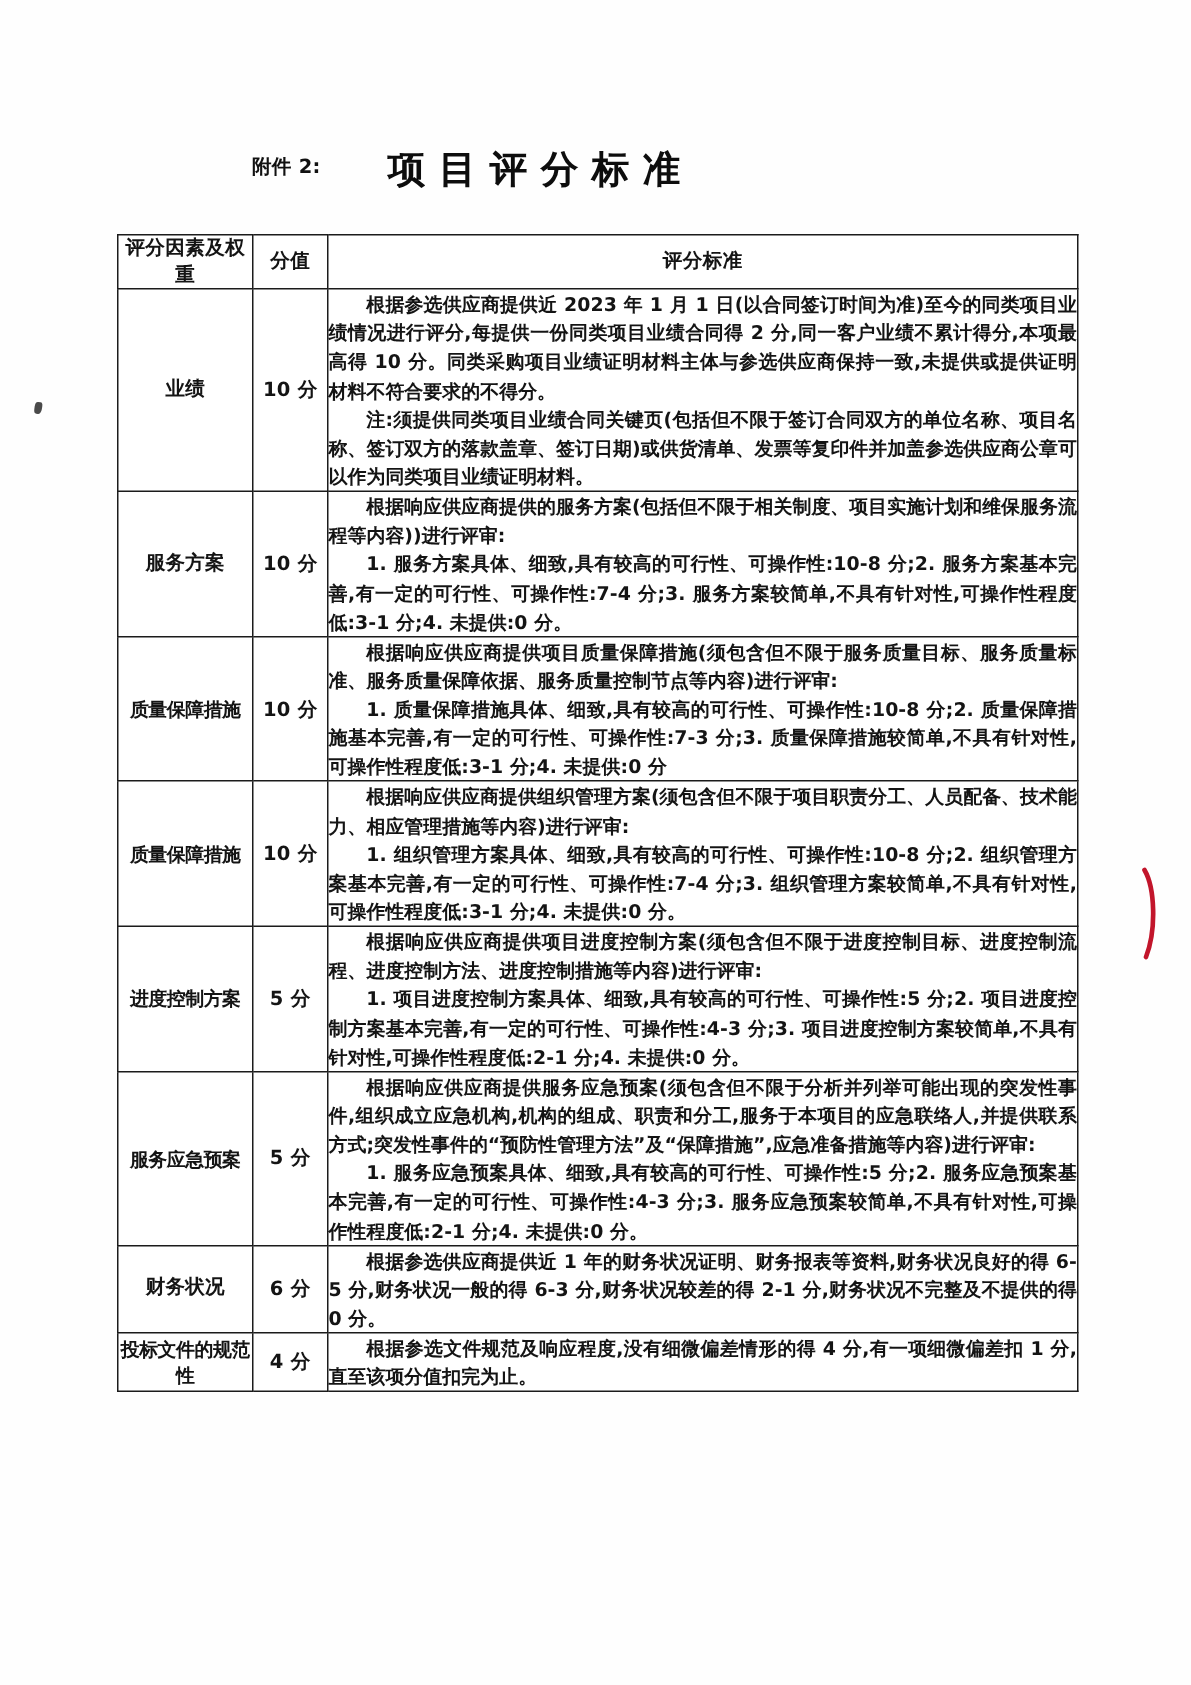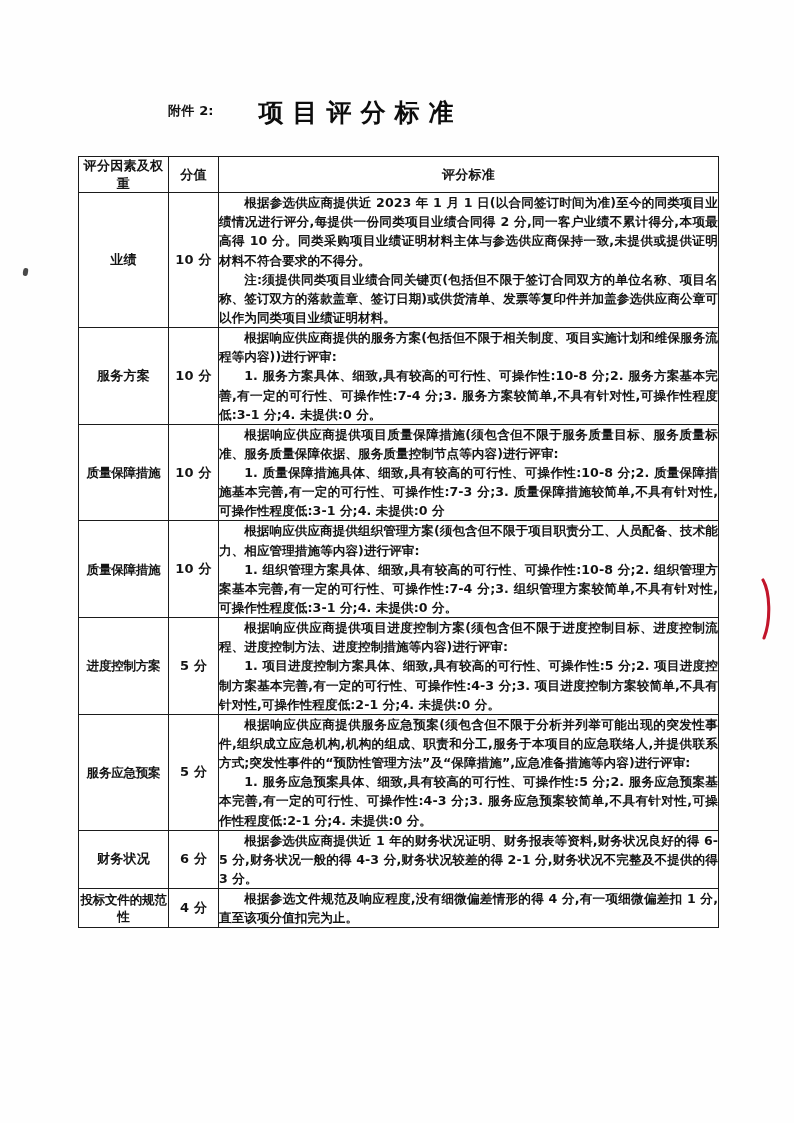--- a/index.html
+++ b/index.html
@@ -213,21 +213,21 @@
           <td class="points-cell">5 分</td>
           <td class="criteria-cell">
             <p>根据响应供应商提供服务应急预案(须包含但不限于分析并列举可能出现的突发性事件,组织成立应急机构,机构的组成、职责和分工,服务于本项目的应急联络人,并提供联系方式;突发性事件的“预防性管理方法”及“保障措施”,应急准备措施等内容)进行评审:</p>
             <p>1. 服务应急预案具体、细致,具有较高的可行性、可操作性:5 分;2. 服务应急预案基本完善,有一定的可行性、可操作性:4-3 分;3. 服务应急预案较简单,不具有针对性,可操作性程度低:2-1 分;4. 未提供:0 分。</p>
           </td>
         </tr>
         <tr>
           <td class="factor-cell">财务状况</td>
           <td class="points-cell">6 分</td>
           <td class="criteria-cell">
-            <p>根据参选供应商提供近 1 年的财务状况证明、财务报表等资料,财务状况良好的得 6-5 分,财务状况一般的得 4-3 分,财务状况较差的得 2-1 分,财务状况不完整及不提供的得 3 分。</p>
+            <p>根据参选供应商提供近 1 年的财务状况证明、财务报表等资料,财务状况良好的得 6-5 分,财务状况一般的得 6-3 分,财务状况较差的得 2-1 分,财务状况不完整及不提供的得 0 分。</p>
           </td>
         </tr>
         <tr>
           <td class="factor-cell tight">投标文件的规范性</td>
           <td class="points-cell">4 分</td>
           <td class="criteria-cell">
             <p>根据参选文件规范及响应程度,没有细微偏差情形的得 4 分,有一项细微偏差扣 1 分,直至该项分值扣完为止。</p>
           </td>
         </tr>
       </tbody>

